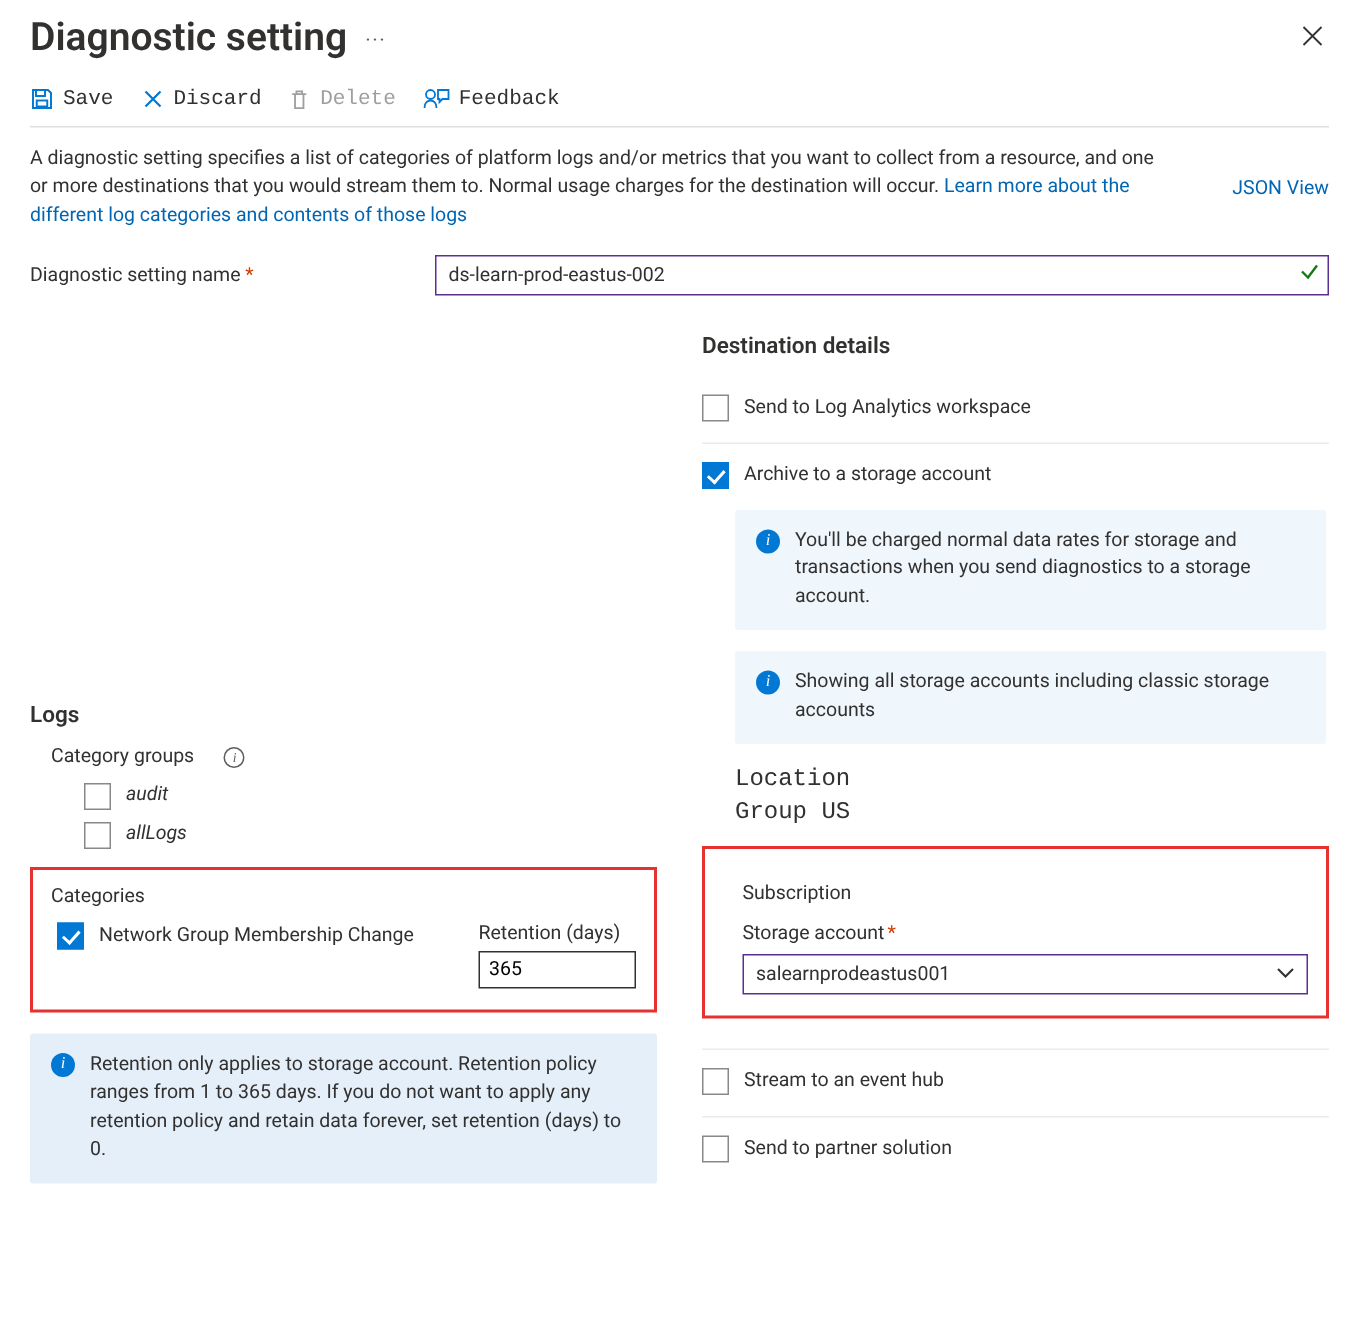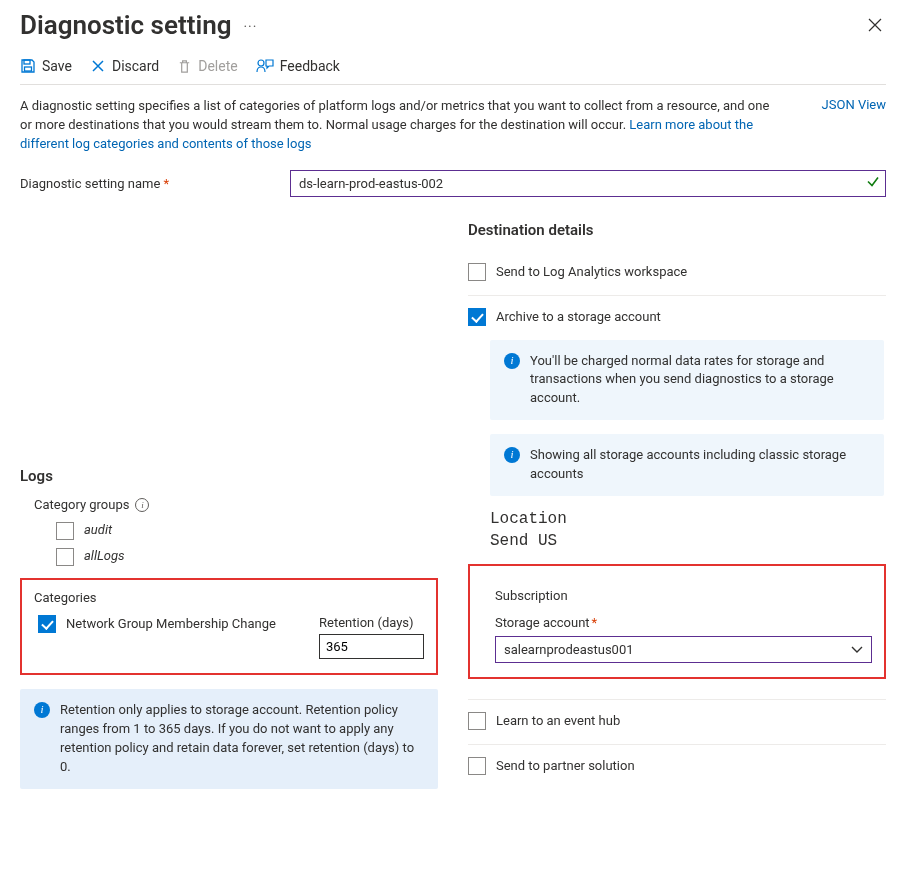--- a/index.html
+++ b/index.html
@@ -27,27 +27,27 @@
 
   
   .header-row { display:flex; align-items:center; }
   .page-title { font-size:26px; font-weight:600; margin:0 6px 0 0; }
   .more-dots { color:var(--text-light); letter-spacing:1px; padding:0 6px; cursor:pointer; font-size:14px; margin-top:4px;}
   .header-spacer { flex:1; }
   .close-x { font-size:18px; color:var(--text); cursor:pointer; padding:4px; }
 
   
   .toolbar { display:flex; align-items:center; gap:18px; margin-top:18px; padding-bottom:10px; border-bottom:1px solid #e1dfdd;}
-  .tbtn { display:flex; align-items:center; gap:6px; font-size:14px; cursor:pointer; }
+  .tbtn { display:flex; align-items:center; gap:6px; font-size:14px; cursor:pointer;font-family:Liberation Mono, monospace; }
   .tbtn.disabled { color:var(--disabled); cursor:default; }
   .tbtn svg, .feedback-icon svg, .more-dots svg { display:block; }
   .floppy-icon { width:16px; height:16px; }
 
   
-  .intro-row { display:flex; margin-top:12px; align-items:flex-start; }
+  .intro-row { display:flex; margin-top:12px; align-items:center; }
   .intro-text { flex:1; font-size:13px; line-height:1.45; padding-right:30px; color:#323130;}
   .intro-text a { color: var(--link); text-decoration:none; }
   .json-view { color:var(--link); font-size:13px; cursor:pointer; white-space:nowrap; margin-left:8px;}
 
   
   .name-row { display:flex; align-items:center; margin-top:16px; }
   .name-label { width:270px; font-size:13px; }
   .req { color:var(--red); }
   .name-input-wrap { position:relative; flex:1; }
   .name-input {
@@ -58,21 +58,21 @@
     position:absolute; right:6px; top:50%; transform:translateY(-50%);
     color:var(--green); font-size:14px;
   }
 
   
   .cols { display:flex; margin-top:18px; gap:30px; align-items:flex-end;}
   .col { flex:1; min-width:0; }
   .section-h { font-size:15px; font-weight:600; margin:6px 0 12px 0; }
 
   
-  .subhead { font-size:13px; margin:4px 0 10px 14px; display:flex; align-items:center; gap:6px; color:#323130;}
+  .subhead { font-size:13px; margin:4px 0 10px 14px; display:flex; align-items:center; gap:20px; color:#323130;}
   .info-circle-sm { display:inline-flex; width:14px; height:14px; border:1px solid var(--text-light); border-radius:50%; align-items:center; justify-content:center; font-size:9px; font-style:italic; color:var(--text-light); font-family:Georgia,serif; cursor:default;}
   .chk-row { display:flex; align-items:flex-start; gap:10px; margin:8px 0 8px 36px; font-size:13px; }
   .chk-row.top { margin-left: 36px; font-style: italic; }
   .chk {
     width:18px; height:18px; border:1px solid var(--border); position:relative; flex:0 0 18px;
     background:#fff; cursor:pointer;
   }
   .chk.checked { background:var(--blue-check); border-color:var(--blue-check); }
   .chk.checked::after {
     content:""; position:absolute; left:5px; top:2px; width:5px; height:9px;
@@ -251,21 +251,21 @@
           <span>You'll be charged normal data rates for storage and transactions when you send diagnostics to a storage account.</span>
         </div>
 
         <div class="alert right">
           <span class="alert-icon">i</span>
           <span>Showing all storage accounts including classic storage accounts</span>
         </div>
 
         <div class="loc-block">
           <div class="loc-label">Location</div>
-          <div class="loc-value">Send US</div>
+          <div class="loc-value">Group US</div>
         </div>
 
         <div class="highlight-box">
           <div class="field-block">
             <div class="field-label">Subscription</div>
           </div>
           <div class="field-block">
             <div class="field-label">
               <span>Storage account</span>
                 <span class="req"> *</span>
@@ -278,21 +278,21 @@
                   </svg>
               </span>
             </div>
           </div>
         </div>
       </div>
 
       <div class="dest-item">
         <div class="dest-head">
           <span class="chk"></span>
-          <span>Learn to an event hub</span>
+          <span>Stream to an event hub</span>
         </div>
       </div>
 
       <div class="dest-item">
         <div class="dest-head">
           <span class="chk"></span>
           <span>Send to partner solution</span>
         </div>
       </div>
 

